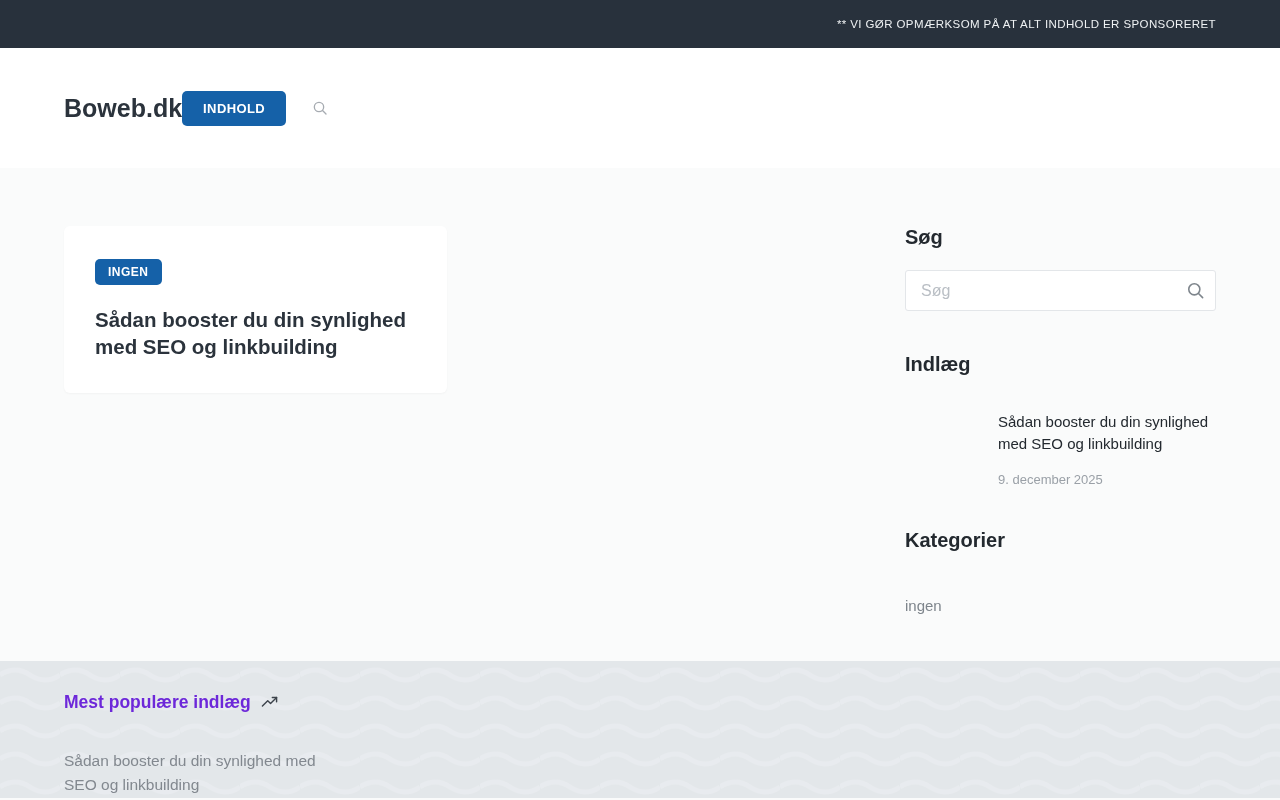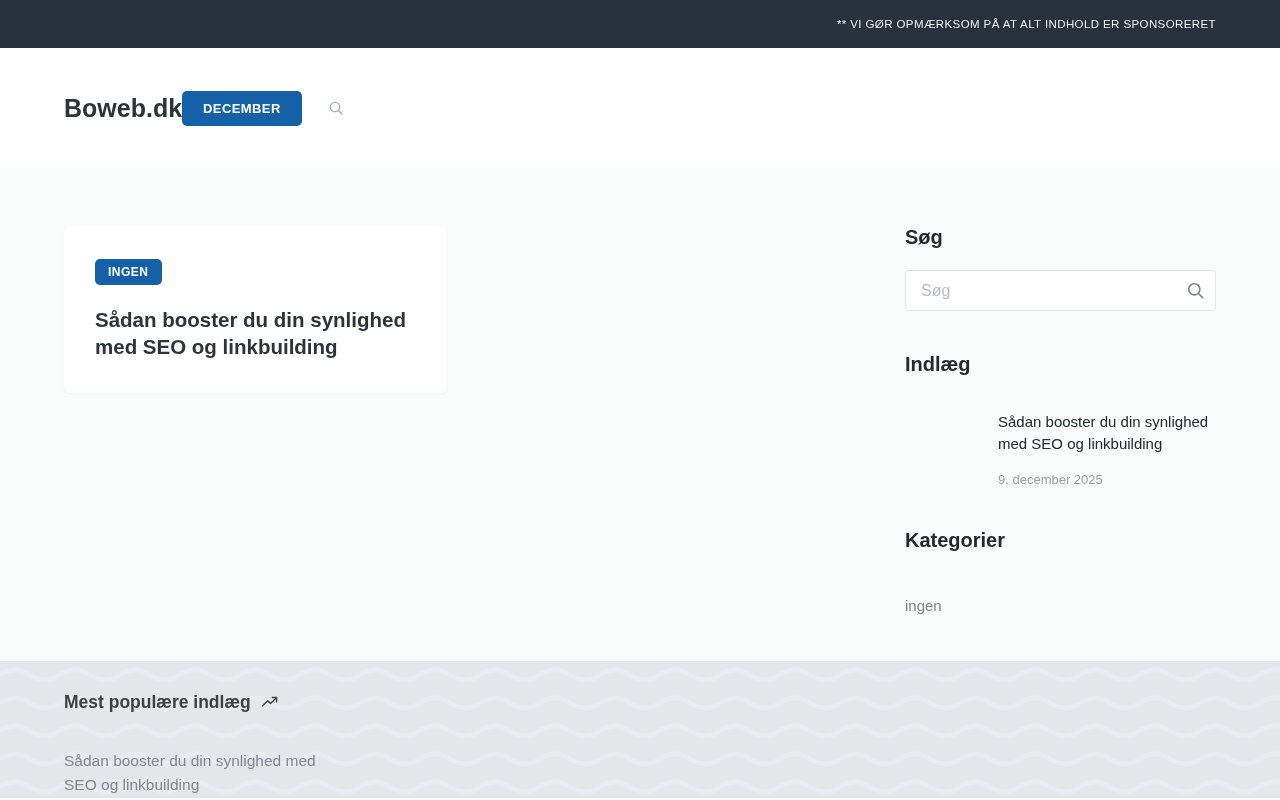--- a/index.html
+++ b/index.html
@@ -171,21 +171,21 @@
     height: 137px;
     background: #e3e7ea;
     overflow: hidden;
   }
   .footer-waves { position: absolute; inset: 0; width: 100%; height: 100%; display: block; }
   .footer-inner { position: relative; padding-top: 31px; }
   .footer-heading {
     display: flex; align-items: center; gap: 10px;
     font-size: 17.5px;
     font-weight: bold;
-    color: #404040;
+    color: #6d28d9;
   }
   .footer-post-link {
     display: block;
     margin-top: 36px;
     max-width: 270px;
     font-size: 15.5px;
     line-height: 1.58;
     color: #82888f;
     cursor: pointer;
     text-decoration: none;
@@ -197,21 +197,21 @@
 <div class="topbar">
   <div class="container">
     <span class="topbar-notice">** VI GØR OPMÆRKSOM PÅ AT ALT INDHOLD ER SPONSORERET</span>
   </div>
 </div>
 
 <header class="site-header">
   <div class="container">
     <a class="site-title">Boweb.dk</a>
     <div class="header-right">
-      <button class="btn-kontakt">DECEMBER</button>
+      <button class="btn-kontakt">INDHOLD</button>
       <button class="header-search-toggle">
         <span style="display:flex;">
           <svg width="16" height="16" viewBox="0 0 24 24" fill="none" stroke="#a6abb1" stroke-width="2" stroke-linecap="round">
             <circle cx="10.5" cy="10.5" r="7"></circle>
             <line x1="15.8" y1="15.8" x2="21" y2="21"></line>
           </svg>
         </span>
       </button>
     </div>
   </div>

